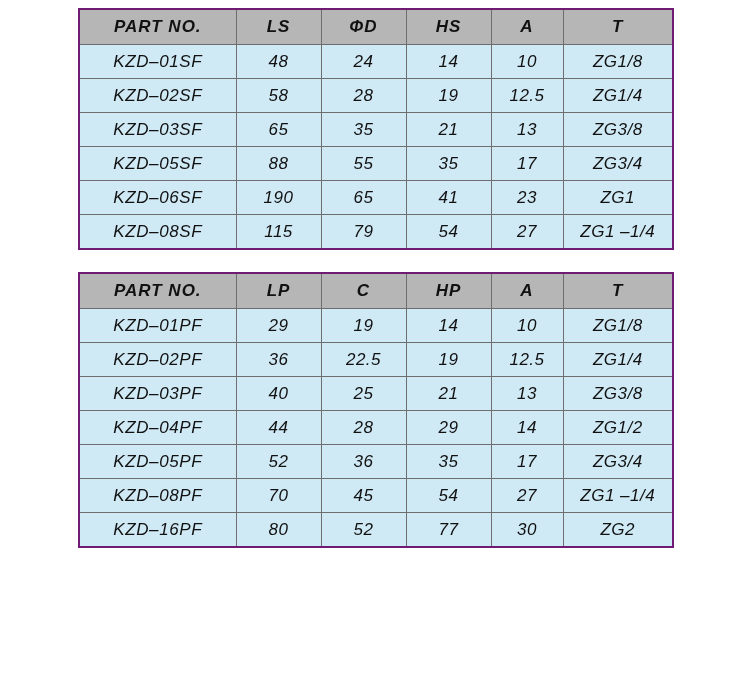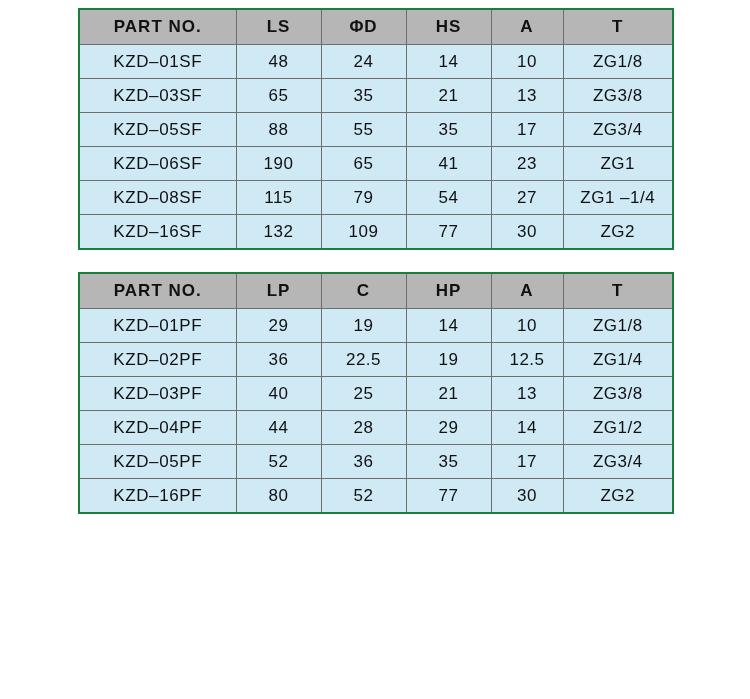--- a/index.html
+++ b/index.html
@@ -18,21 +18,22 @@
     width: 750px;
     height: 699px;
     box-sizing: border-box;
     padding: 8px 78px 0 78px;
   }
   table.spec {
     border-collapse: collapse;
     table-layout: fixed;
     width: 594px;
     background: #4c1d95;
-    border: 2px solid #15803d;
+    border: 2px solid #701a75;
+    font-style: italic;
   }
   table.spec + table.spec {
     margin-top: 22px;
   }
   table.spec th,
   table.spec td {
     border: 1px solid #6e6e6e;
     height: 33px;
     text-align: center;
     vertical-align: middle;
@@ -91,20 +92,28 @@
     <tbody>
       <tr>
         <td class="part">KZD–01SF</td>
         <td>48</td>
         <td>24</td>
         <td>14</td>
         <td>10</td>
         <td>ZG1/8</td>
       </tr>
       <tr>
+        <td class="part">KZD–02SF</td>
+        <td>58</td>
+        <td>28</td>
+        <td>19</td>
+        <td>12.5</td>
+        <td>ZG1/4</td>
+      </tr>
+      <tr>
         <td class="part">KZD–03SF</td>
         <td>65</td>
         <td>35</td>
         <td>21</td>
         <td>13</td>
         <td>ZG3/8</td>
       </tr>
       <tr>
         <td class="part">KZD–05SF</td>
         <td>88</td>
@@ -121,28 +130,20 @@
         <td>23</td>
         <td>ZG1</td>
       </tr>
       <tr>
         <td class="part">KZD–08SF</td>
         <td>115</td>
         <td>79</td>
         <td>54</td>
         <td>27</td>
         <td>ZG1 –1/4</td>
-      </tr>
-      <tr>
-        <td class="part">KZD–16SF</td>
-        <td>132</td>
-        <td>109</td>
-        <td>77</td>
-        <td>30</td>
-        <td>ZG2</td>
       </tr>
     </tbody>
   </table>
 
   <table class="spec">
     <colgroup>
       <col class="c-part">
         <col class="c-b">
         <col class="c-c">
         <col class="c-d">
@@ -194,20 +195,28 @@
       </tr>
       <tr>
         <td class="part">KZD–05PF</td>
         <td>52</td>
         <td>36</td>
         <td>35</td>
         <td>17</td>
         <td>ZG3/4</td>
       </tr>
       <tr>
+        <td class="part">KZD–08PF</td>
+        <td>70</td>
+        <td>45</td>
+        <td>54</td>
+        <td>27</td>
+        <td>ZG1 –1/4</td>
+      </tr>
+      <tr>
         <td class="part">KZD–16PF</td>
         <td>80</td>
         <td>52</td>
         <td>77</td>
         <td>30</td>
         <td>ZG2</td>
       </tr>
     </tbody>
   </table>
 

